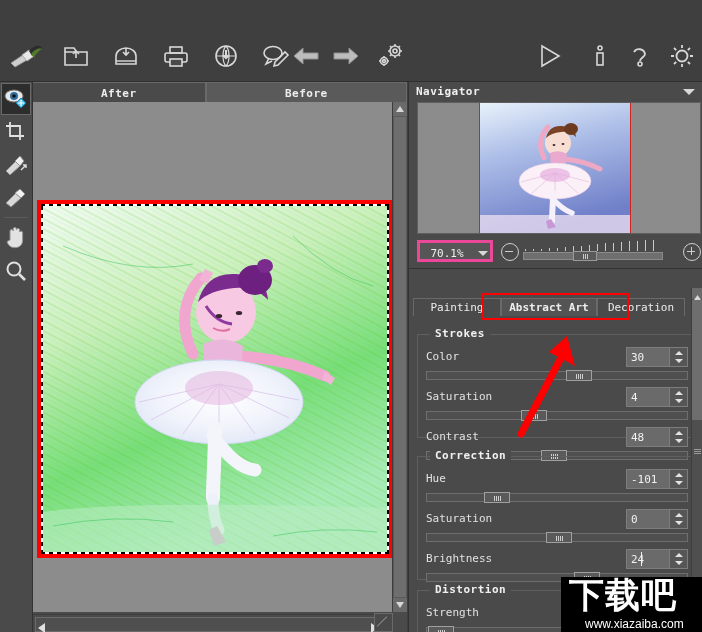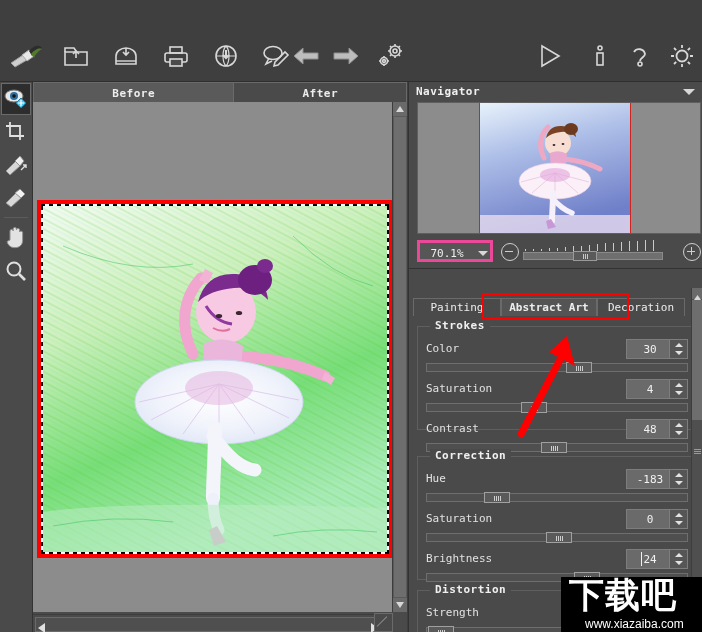--- a/index.html
+++ b/index.html
@@ -112,21 +112,21 @@
   
   .stabs{position:absolute;left:4px;top:216px;width:286px;height:18px;display:flex;}
   .stab{height:18px;display:flex;align-items:center;justify-content:center;font-size:11px;color:#ededed;
         background:#4a4a4a;border:1px solid #6a6a6a;border-bottom:none;box-sizing:border-box;}
   .stab.active{background:#545454;font-weight:bold;}
   .stab-hl{position:absolute;left:73px;top:211px;width:147px;height:27px;border:2px solid #ff0000;box-sizing:border-box;}
 
   .group{position:absolute;left:8px;width:278px;border:1px solid #5f5f5f;box-sizing:border-box;}
   .glabel{position:absolute;top:-8px;left:12px;background:#4a4a4a;padding:0 5px;font-size:11px;
           font-weight:bold;color:#f0f0f0;letter-spacing:.5px;}
-  .prow{position:absolute;left:8px;width:262px;height:40px;text-align:center;}
+  .prow{position:absolute;left:8px;width:262px;height:40px;}
   .pname{position:absolute;left:0;top:3px;font-size:11px;color:#e2e2e2;}
   .spin{position:absolute;right:0;top:0;width:62px;height:20px;display:flex;}
   .spin .fld{width:44px;height:20px;background:#6a6a6a;border:1px solid #7d7d7d;box-sizing:border-box;
              font-size:11px;color:#f2f2f2;padding:3px 0 0 4px;position:relative;}
   .spin .btns{width:18px;height:20px;background:#565656;border:1px solid #7d7d7d;border-left:none;
               box-sizing:border-box;position:relative;}
   .spin .btns .up,.spin .btns .dn{position:absolute;left:5px;width:0;height:0;border-left:4px solid transparent;
               border-right:4px solid transparent;}
   .spin .btns .up{top:3px;border-bottom:4px solid #e2e2e2;}
   .spin .btns .dn{bottom:3px;border-top:4px solid #e2e2e2;}
@@ -293,22 +293,22 @@
     <div class="tool" style="top:173px">
       <svg width="22" height="22" viewBox="0 0 22 22">
         <circle cx="9" cy="9" r="6.5" fill="none" stroke="#e0e0e0" stroke-width="2"></circle>
         <path d="M14 14 L20 20" stroke="#e0e0e0" stroke-width="2.6"></path>
       </svg>
     </div>
   </div>
 
   <div class="editor">
     <div class="tabs">
+      <div class="tab t-after">After</div>
       <div class="tab t-before">Before</div>
-      <div class="tab t-after">After</div>
     </div>
 
     <div class="canvas-wrap">
       <div class="frame"></div>
       <div class="imgbox">
         <svg width="344" height="346" viewBox="0 0 344 346">
           <defs>
             <linearGradient id="gb" x1="0" y1="0" x2="0.4" y2="1">
               <stop offset="0%" stop-color="#f2fbef"></stop>
                 <stop offset="35%" stop-color="#cdf0bb"></stop>
@@ -483,21 +483,21 @@
 
     <div class="sep-line"></div>
 
     <div class="stabs">
       <div class="stab" style="width:88px">Painting</div>
       <div class="stab active" style="width:96px">Abstract Art</div>
       <div class="stab" style="width:88px">Decoration</div>
     </div>
     <div class="stab-hl"></div>
 
-    <div class="group" style="top:244px;height:104px">
+    <div class="group" style="top:252px;height:104px">
       <div class="glabel">Strokes</div>
       <div class="prow" style="top:12px">
         <div class="pname">Color</div>
         <div class="spin">
           <div class="fld">30</div>
           <div class="btns">
               <span class="up"></span>
               <span class="dn"></span>
             </div>
         </div>
@@ -528,21 +528,21 @@
         <div class="strack"></div>
         <div class="sthumb" style="left:115px"></div>
       </div>
     </div>
 
     <div class="group" style="top:374px;height:124px">
       <div class="glabel">Correction</div>
       <div class="prow" style="top:12px">
         <div class="pname">Hue</div>
         <div class="spin">
-          <div class="fld">-183</div>
+          <div class="fld">-101</div>
           <div class="btns">
               <span class="up"></span>
               <span class="dn"></span>
             </div>
         </div>
         <div class="strack"></div>
         <div class="sthumb" style="left:58px"></div>
       </div>
       <div class="prow" style="top:52px">
         <div class="pname">Saturation</div>

